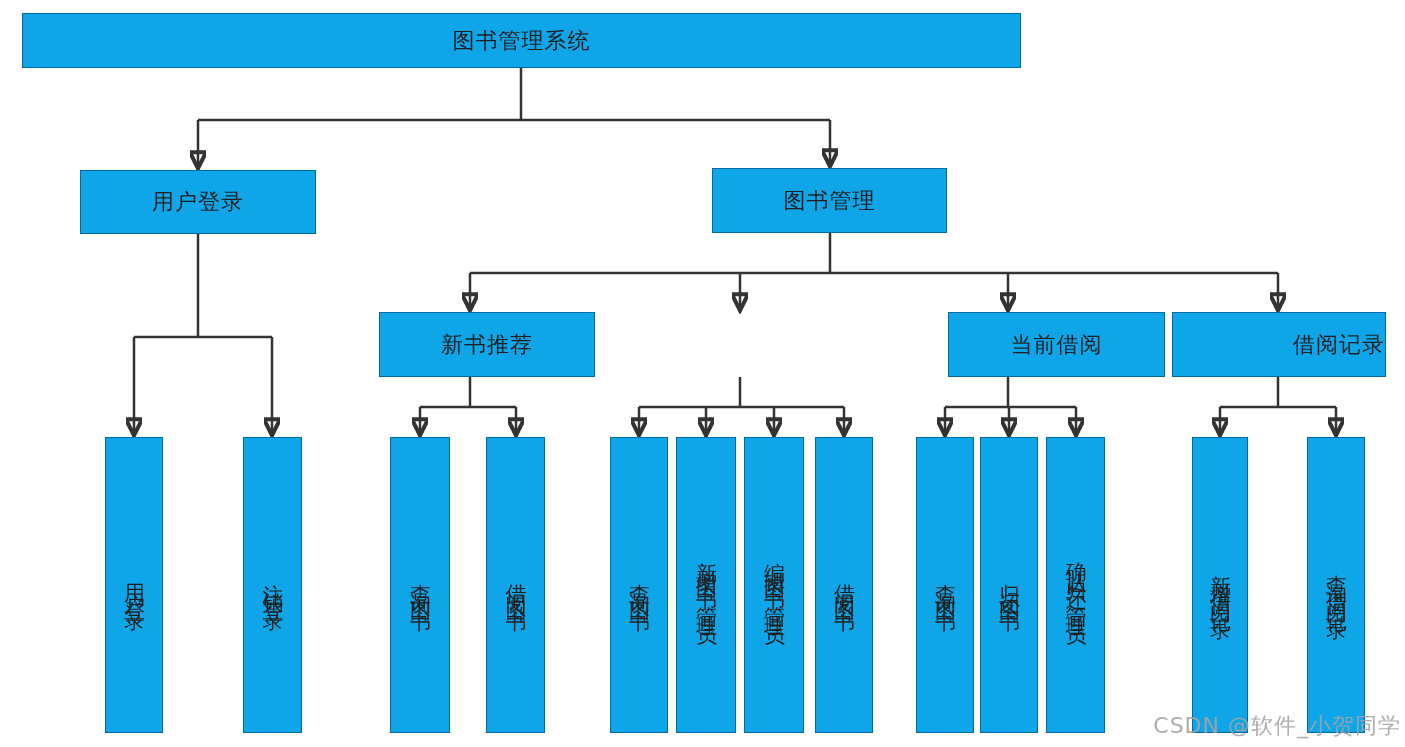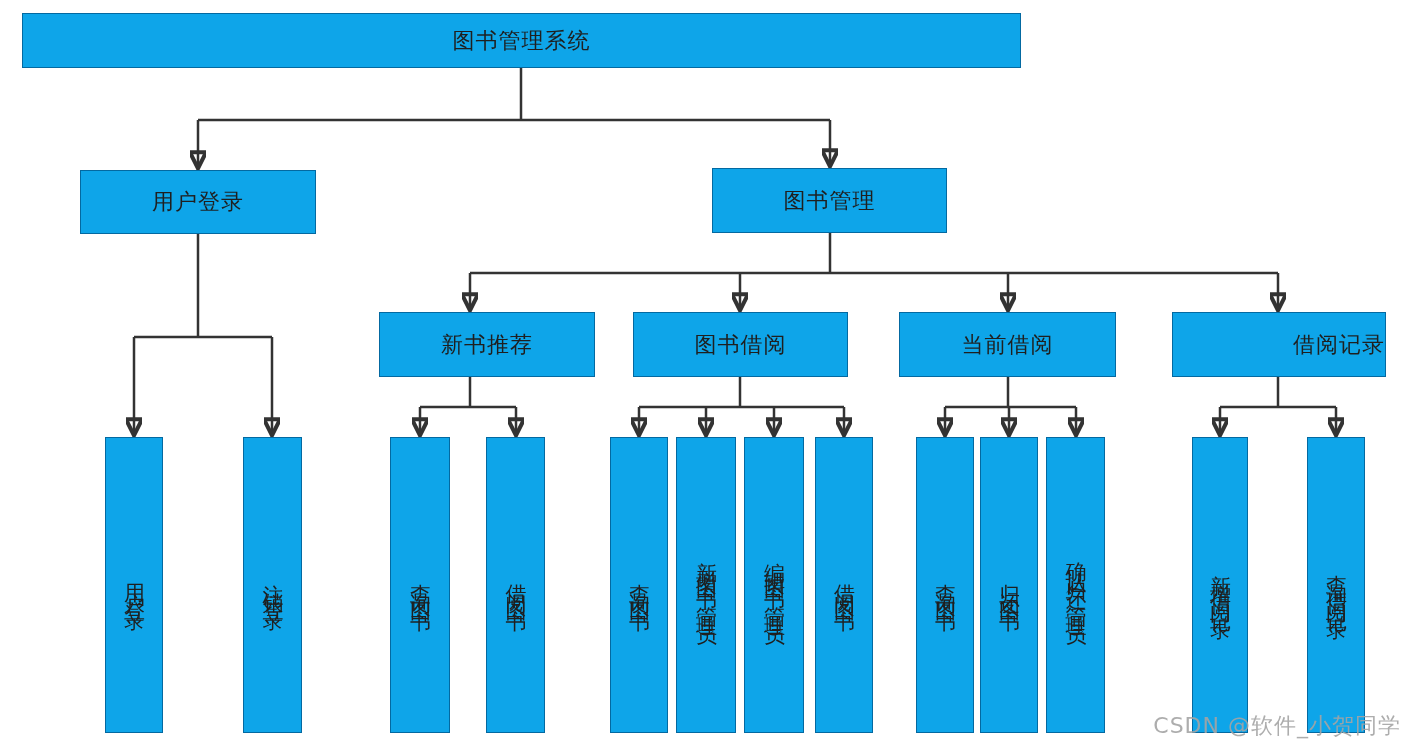--- a/index.html
+++ b/index.html
@@ -52,21 +52,21 @@
   }
 
   
   #b-root           { left: 22px;   top: 13px;  width: 999px; height: 55px; }
   
   #b-user-login     { left: 80px;   top: 170px; width: 236px; height: 64px; }
   #b-book-mgmt      { left: 712px;  top: 168px; width: 235px; height: 65px; justify-content: center; }
   
   #b-new-book-rec   { left: 363px;  top: 312px; width: 216px; height: 65px; margin-left: 16px; }
   #b-book-borrow    { left: 633px;  top: 312px; width: 215px; height: 65px; }
-  #b-current-borrow { left: 899px;  top: 312px; width: 217px; height: 65px; }
+  #b-current-borrow { left: 948px;  top: 312px; width: 217px; height: 65px; }
   #b-borrow-records { left: 1172px; top: 312px; width: 214px; height: 65px; justify-content: flex-end; }
   
   .box.v { top: 437px; height: 296px; }
   #l-user-login     { left: 105px;  width: 58px; }
   #l-logout         { left: 243px;  width: 59px; }
   #l-query-rec      { left: 390px;  width: 60px; }
   #l-borrow-rec     { left: 486px;  width: 59px; }
   #l-query-borrow   { left: 610px;  width: 58px; }
   #l-add-book       { left: 676px;  width: 60px; }
   #l-edit-book      { left: 744px;  width: 60px; }
@@ -162,23 +162,20 @@
   <div class="box h" id="b-user-login">
     <span class="lbl">用户登录</span>
   </div>
   <div class="box h" id="b-book-mgmt">
     <span class="lbl">图书管理</span>
   </div>
 
   <div class="box h" id="b-new-book-rec">
     <span class="lbl">新书推荐</span>
   </div>
-  <div class="box h" id="b-book-borrow">
-    <span class="lbl">图书借阅</span>
-  </div>
   <div class="box h" id="b-current-borrow">
     <span class="lbl">当前借阅</span>
   </div>
   <div class="box h" id="b-borrow-records">
     <span class="lbl">借阅记录</span>
   </div>
 
   <div class="box v" id="l-user-login">
     <span class="lbl">用户登录</span>
   </div>

